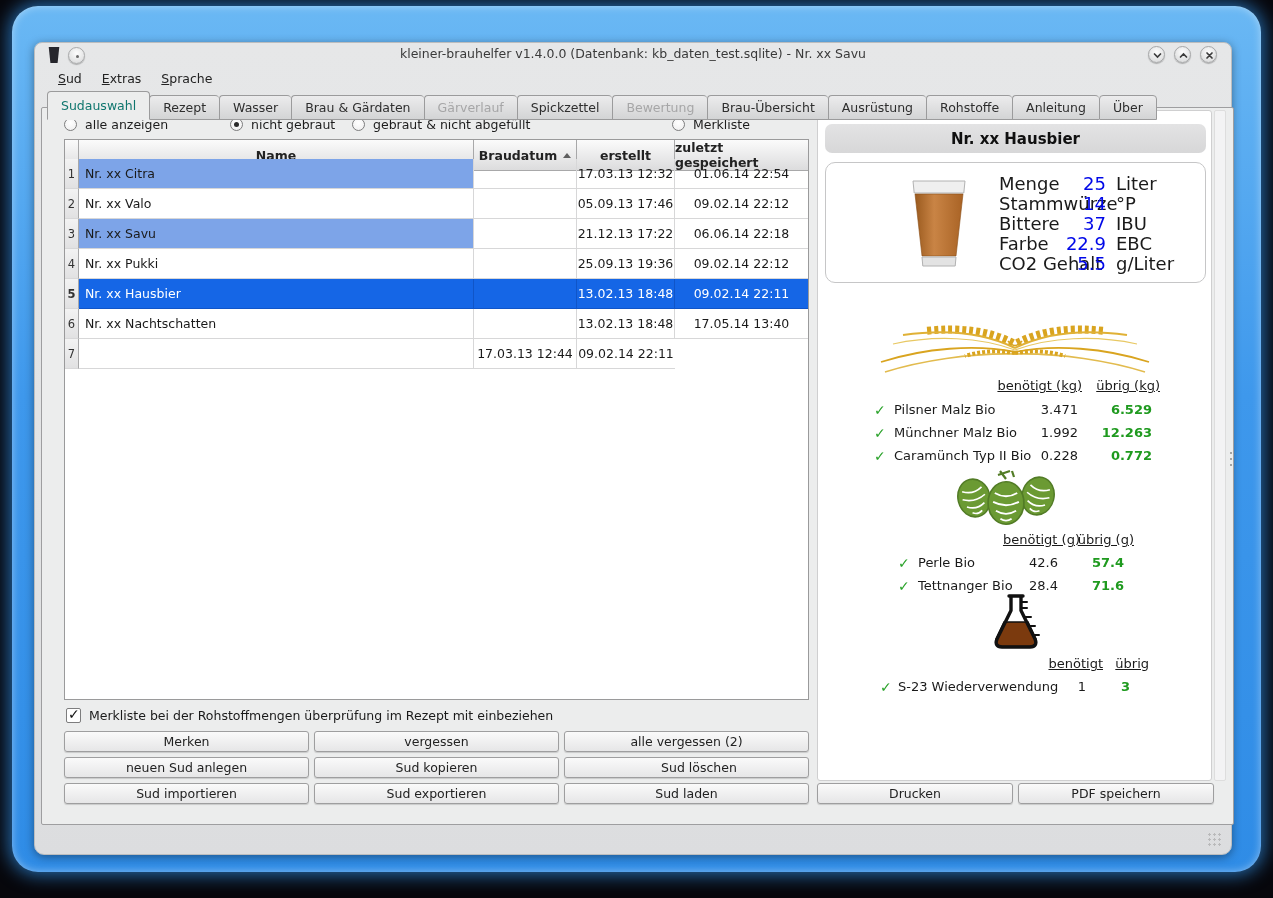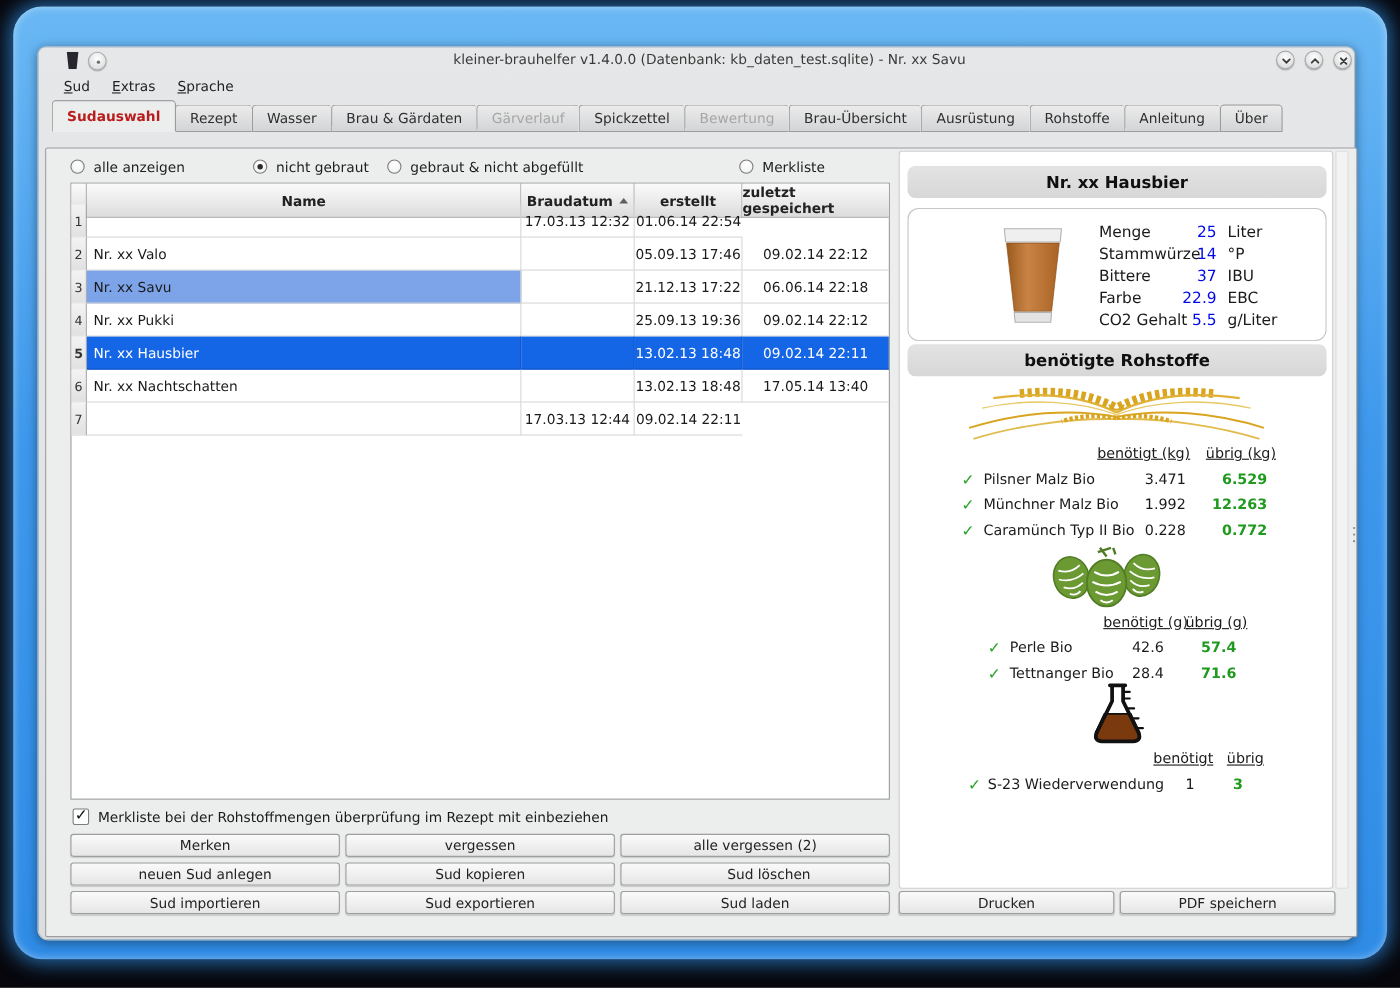--- a/index.html
+++ b/index.html
@@ -9,44 +9,44 @@
   *{margin:0;padding:0;box-sizing:border-box;}
   html,body{width:1273px;height:898px;}
   body{background:#07070c;font-family:"DejaVu Sans",sans-serif;position:relative;overflow:hidden;color:#1a1a1a;}
   #glow{position:absolute;left:12px;top:6px;width:1249px;height:866px;border-radius:26px;
     background:linear-gradient(180deg,#6ab8f4 0%,#3e98ec 45%,#2f8ce6 100%);
     box-shadow:0 0 18px 3px rgba(50,150,240,.7), inset 0 0 8px rgba(255,255,255,.45);}
   #window{position:absolute;left:34px;top:42px;width:1198px;height:813px;border-radius:8px 8px 10px 10px;
     background:linear-gradient(180deg,#e6e7e8 0%,#e2e3e4 60%,#dcdddf 100%);
     border:1px solid #bcbdbe; box-shadow:0 2px 10px rgba(0,0,0,.4);}
   
-  #titlebar{position:absolute;left:12px;top:0;width:100%;height:24px;padding-left:24px;}
+  #titlebar{position:absolute;left:0;top:0;width:100%;height:24px;padding-left:24px;}
   #app-icon{position:absolute;left:13px;top:4px;width:12px;height:16px;background:#26262c;
     clip-path:polygon(6% 0,94% 0,80% 100%,20% 100%);}
   #win-menu-btn{position:absolute;left:33px;top:4px;width:17px;height:17px;border-radius:50%;
     background:radial-gradient(circle at 50% 35%,#fdfdfd,#d6d7d8);border:1px solid #a9aaab;box-shadow:0 1px 1px rgba(0,0,0,.25);}
   #win-menu-btn::after{content:"";position:absolute;left:7px;top:7px;width:3px;height:3px;border-radius:50%;background:#6a6a6a;}
   #window-title{position:absolute;left:120px;right:120px;top:3px;text-align:center;font-size:12.5px;color:#3a3a3a;}
   #win-controls{position:absolute;right:14px;top:3px;display:flex;gap:9px;}
   .wbtn{width:17px;height:17px;border-radius:50%;background:radial-gradient(circle at 50% 35%,#fdfdfd,#d4d5d6);
     border:1px solid #a6a7a8;box-shadow:0 1px 1px rgba(0,0,0,.25);position:relative;}
   .wbtn svg{position:absolute;left:2px;top:2px;}
   
   #menubar{position:absolute;left:0;top:24px;height:22px;display:flex;padding-left:14px;align-items:center;gap:2px;}
   .menu-item{font-size:12.5px;padding:2px 9px;color:#222;}
   
   #tabbar{position:absolute;left:12px;top:48px;height:29px;display:flex;align-items:flex-end;z-index:3;}
   .tab{height:25px;padding:0 13px;display:flex;align-items:center;font-size:12.5px;color:#2e2e2e;
     background:linear-gradient(180deg,#ececed,#d3d4d5);border:1px solid #9b9b9c;border-right:none;border-radius:4px 4px 0 0;}
   .tab:last-child{border-right:1px solid #9b9b9c;}
-  .tab.active{height:29px;background:#eceded;border-right:1px solid #9b9b9c;font-weight:bold;color:#b91c1c;
+  .tab.active{height:29px;background:#eceded;border-right:1px solid #9b9b9c;font-weight:normal;color:#0f766e;
     border-bottom:1px solid #eceded;border-radius:4px 4px 0 0;margin-right:-1px;z-index:4;}
   .tab.disabled{color:#a6a6a7;}
   
-  #pane{position:absolute;left:6px;top:91px;width:1193px;height:718px;background:#eceded;border:1px solid #9e9ea0;border-radius:2px;z-index:2;}
+  #pane{position:absolute;left:6px;top:64px;width:1193px;height:718px;background:#eceded;border:1px solid #9e9ea0;border-radius:2px;z-index:2;}
   
   .radio-item{position:absolute;top:9px;display:flex;align-items:center;gap:8px;font-size:12.5px;color:#1d1d1d;}
   .radio{width:13px;height:13px;border-radius:50%;border:1px solid #7d7d7e;background:radial-gradient(circle at 50% 35%,#ffffff,#ededed);position:relative;}
   .radio.sel::after{content:"";position:absolute;left:3px;top:3px;width:5px;height:5px;border-radius:50%;background:#2b2b2b;}
   
   #sud-table{position:absolute;left:22px;top:31px;width:745px;height:561px;background:#fff;border:1px solid #9a9a9b;}
   .trow{display:grid;grid-template-columns:14px 395px 103px 98px 133px;height:30px;}
   #thead.trow{height:19px;}
   .th{background:linear-gradient(180deg,#fbfbfb,#dcdcdd);border-right:1px solid #a8a8a9;border-bottom:1px solid #a8a8a9;
     font-weight:bold;font-size:12.5px;display:flex;align-items:center;justify-content:center;gap:6px;color:#222;}
@@ -67,21 +67,21 @@
   
   .btn{position:absolute;height:21px;border:1px solid #9e9e9f;border-radius:3px;
     background:linear-gradient(180deg,#fafafa,#e6e6e7);box-shadow:0 1px 1px rgba(0,0,0,.15);
     font-size:12.5px;color:#222;display:flex;align-items:center;justify-content:center;font-family:inherit;}
   
   #info-panel{position:absolute;left:775px;top:2px;width:395px;height:671px;background:#fff;border:1px solid #cfcfd0;border-radius:3px;}
   .pill{position:absolute;left:7px;width:381px;height:29px;border-radius:7px;
     background:linear-gradient(180deg,#e3e3e4,#d7d7d8);display:flex;align-items:center;justify-content:center;
     font-size:15px;font-weight:bold;color:#101010;}
   #info-box{position:absolute;left:7px;top:51px;width:381px;height:121px;border:1px solid #c6c6c7;border-radius:10px;background:#fff;}
-  .stat-row{position:absolute;height:20px;font-size:14px;line-height:20px;}
+  .stat-row{position:absolute;height:20px;font-size:18px;line-height:20px;}
   .stat-label{position:absolute;left:173px;width:110px;}
   .stat-value{position:absolute;left:213px;width:67px;text-align:right;color:var(--vblue);}
   .stat-unit{position:absolute;left:290px;width:95px;}
   #beer-glass{position:absolute;left:85px;top:16px;}
   .ing-header{position:absolute;font-size:13px;color:#1a1a1a;height:18px;line-height:18px;}
   .ing-row{position:absolute;height:20px;font-size:13px;line-height:20px;}
   .ing-check{position:absolute;color:var(--check);font-weight:bold;font-size:14px;}
   .ing-name{position:absolute;}
   .ing-ben{position:absolute;text-align:right;}
   .ing-ueb{position:absolute;text-align:right;color:var(--green);font-weight:bold;}
@@ -182,20 +182,21 @@
           </div>
           <div class="th">
             <span>erstellt</span>
           </div>
           <div class="th">
             <span>zuletzt gespeichert</span>
           </div>
         </div>
         <div class="trow">
           <div class="td num">1</div>
+          <div class="td name marked">Nr. xx Citra</div>
           <div class="td date"></div>
           <div class="td date">17.03.13 12:32</div>
           <div class="td date">01.06.14 22:54</div>
         </div>
         <div class="trow">
           <div class="td num">2</div>
           <div class="td name">Nr. xx Valo</div>
           <div class="td date"></div>
           <div class="td date">05.09.13 17:46</div>
           <div class="td date">09.02.14 22:12</div>
@@ -293,21 +294,20 @@
               <span class="stat-unit">EBC</span>
             </div>
             <div class="stat-row" style="top: 91px; left: 0px; width: 381px;">
               <span class="stat-label">CO2 Gehalt</span>
               <span class="stat-value">5.5</span>
               <span class="stat-unit">g/Liter</span>
             </div>
           </div>
       </div>
 
-      <div class="pill" style="top:175px">benötigte Rohstoffe</div>
 
       <svg id="wheat" width="300" height="54" viewBox="0 0 300 54" style="position:absolute;left:47px;top:211px">
         <g stroke="#d9a41f" fill="none">
           <g id="wl">
             <path d="M148,21 C124,9 96,5 60,9" stroke-width="8" stroke-dasharray="4 3"></path>
             <path d="M150,26 C118,10 80,7 38,13" stroke-width="2" stroke="#e0b136"></path>
             <path d="M150,30 C110,22 60,26 16,40" stroke-width="1.8"></path>
             <path d="M150,32 C105,31 55,39 20,50" stroke-width="1.6" stroke="#e2bb4e"></path>
             <path d="M150,28 C115,15 70,13 28,22" stroke-width="1.2" stroke="#e8c863"></path>
             <path d="M150,31 C133,28 116,29 100,34" stroke-width="4" stroke-dasharray="3 2"></path>

